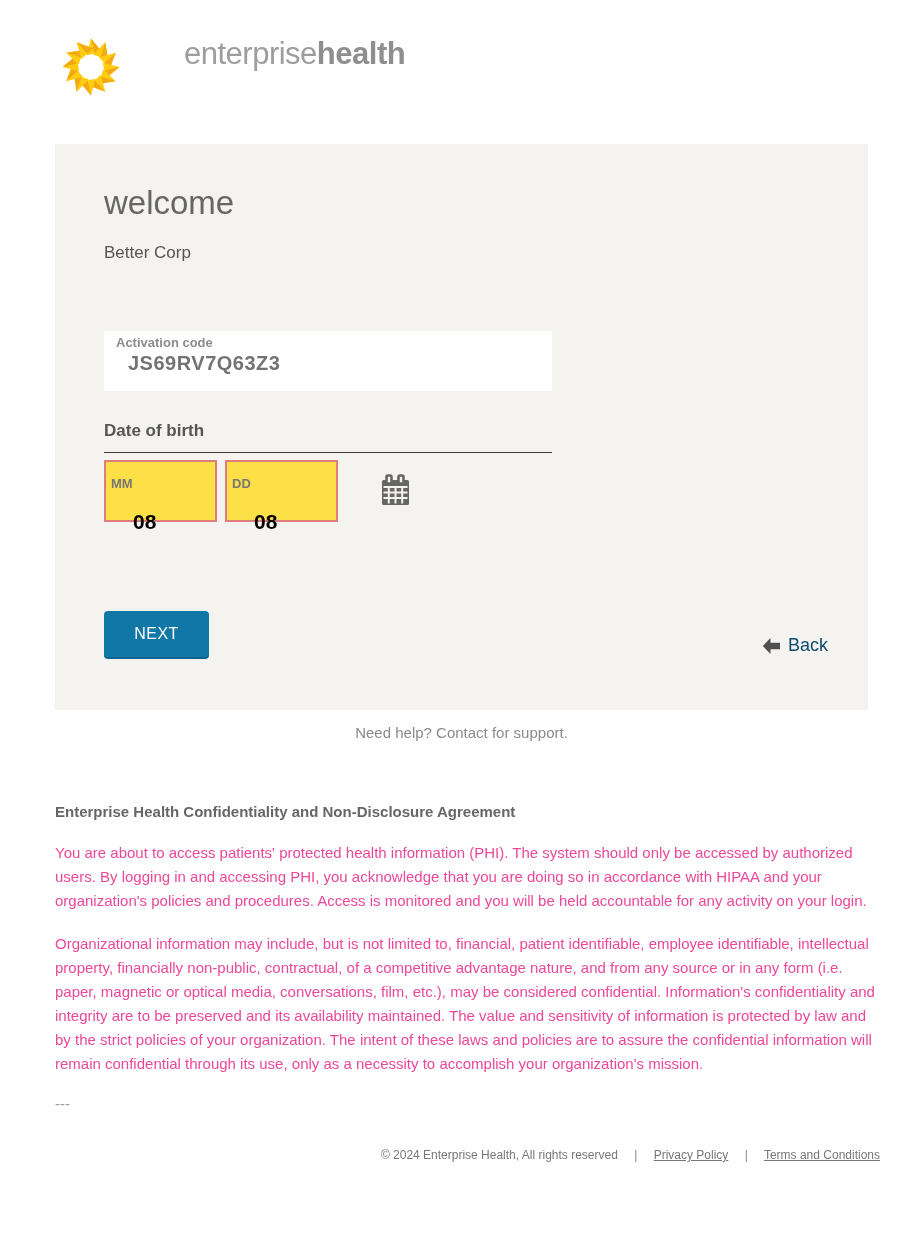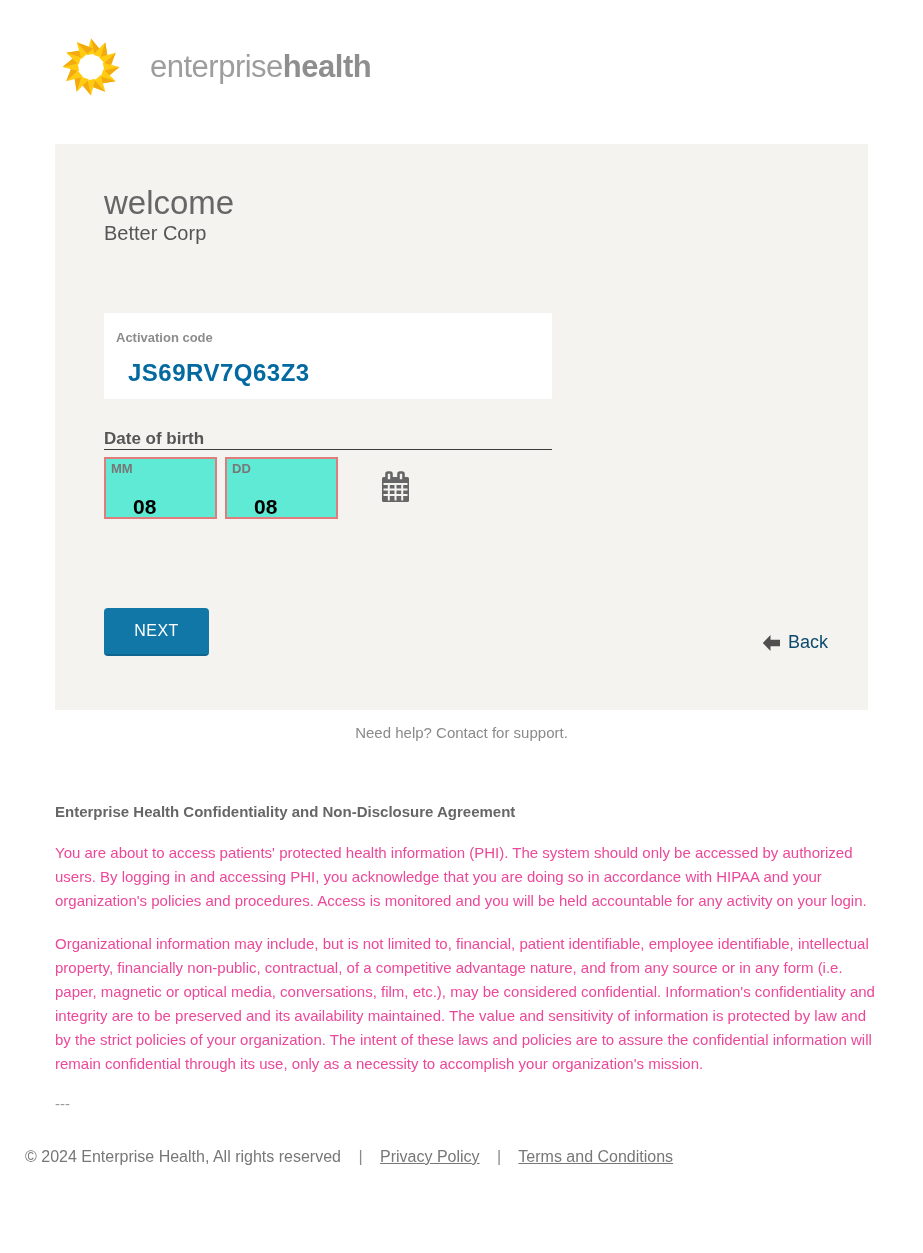--- a/index.html
+++ b/index.html
@@ -4,53 +4,53 @@
 <style>
   * { margin:0; padding:0; box-sizing:border-box; }
   html,body { background:#ffffff; }
   body {
     width:923px; min-height:1253px;
     font-family:"Liberation Sans", sans-serif;
     color:#555;
   }
 
   
-  .logo-row { display:flex; align-items:center; margin:36px 0 0 60px; }
+  .logo-row { display:flex; margin:36px 0 0 60px;gap:34px; }
   .logo-mark { width:62px; height:62px; }
   .logo-text { margin-left:28px; font-size:31px; letter-spacing:-0.5px; color:#9d9d9d; }
   .logo-text .bold { font-weight:bold; color:#8e8e8e; }
 
   
   .panel {
     margin:46px 55px 0 55px;
     width:813px; height:566px;
     background:#f4f3f0;
     padding:40px 40px 0 49px;
   }
   .welcome { font-size:33px; font-weight:400; color:#666; }
-  .company { font-size:20px; color:#555; }
+  .company { margin-top:21px; font-size:17px; color:#555; }
 
   .activation {
     margin-top:68px; width:448px; min-height:60px;
-    background:#ffffff; padding:17px 12px 12px 12px;
+    background:#ffffff; padding:4px 12px 12px 12px;
     cursor:text;
   }
   .activation .flabel { font-size:13px; font-weight:bold; color:#8c8c8c; }
-  .activation .fvalue { margin:14px 0 0 12px; font-size:24px; font-weight:bold; color:#0369a1; letter-spacing:0.5px; }
+  .activation .fvalue { margin:2px 0 0 12px; font-size:20px; font-weight:bold; color:#737373; letter-spacing:0.5px; }
 
   .dob-heading {
     margin-top:30px; width:448px;
     font-size:17px; font-weight:bold; color:#555;
-    border-bottom:1px solid #3d3d3d;
+    padding-bottom:11px; border-bottom:1px solid #3d3d3d;
   }
 
   .dob-row { margin-top:7px; display:flex; align-items:center; }
   .dob-field {
-    width:113px; height:62px; background:#5eead4;
-    border:2px solid #e07c7c; padding:2px 5px;
+    width:113px; height:62px; background:#fde047;
+    border:2px solid #e07c7c; padding:14px 5px;
     margin-right:8px; cursor:text;
   }
   .dob-field .flabel { font-size:13px; font-weight:bold; color:#777; line-height:1.2; }
   .dob-field .fvalue { margin:18px 0 0 22px; font-size:21px; font-weight:bold; color:#000; }
   .dob-field .fvalue.year { margin-left:10px; }
   .dob-field .selection { background:#0b7ad1; color:#ffffff; padding:0 1px; }
 
   .calendar-btn { margin-left:33px; background:none; border:none; cursor:pointer; line-height:0; }
 
   .actions {
@@ -76,22 +76,22 @@
   .help-text { margin-top:14px; text-align:center; font-size:15px; color:#8a8a8a; }
 
   
   .agreement { margin:62px 38px 0 55px; }
   .agreement h3 { font-size:15px; font-weight:bold; color:#666; margin-bottom:21px; }
   .agreement p { font-size:15px; color:#ec4899; line-height:1.6; margin-bottom:19px; }
   .agreement .sep { font-size:15px; color:#9b9b9b; margin-top:8px; }
 
   
   .footer {
-    margin:36px 43px 0 25px; padding-bottom:40px;
-    font-size:16px; color:#777;
+    margin:36px 43px 0 55px; padding-bottom:40px;
+    font-size:12px; color:#777;text-align:right;
   }
   .footer .divider { margin:0 13px; color:#888; }
   .footer a { color:#777; text-decoration:underline; cursor:pointer; }
 </style>
 </head>
 <body>
 
 <div class="logo-row">
   <svg class="logo-mark" viewBox="0 0 100 100">
     <defs>

